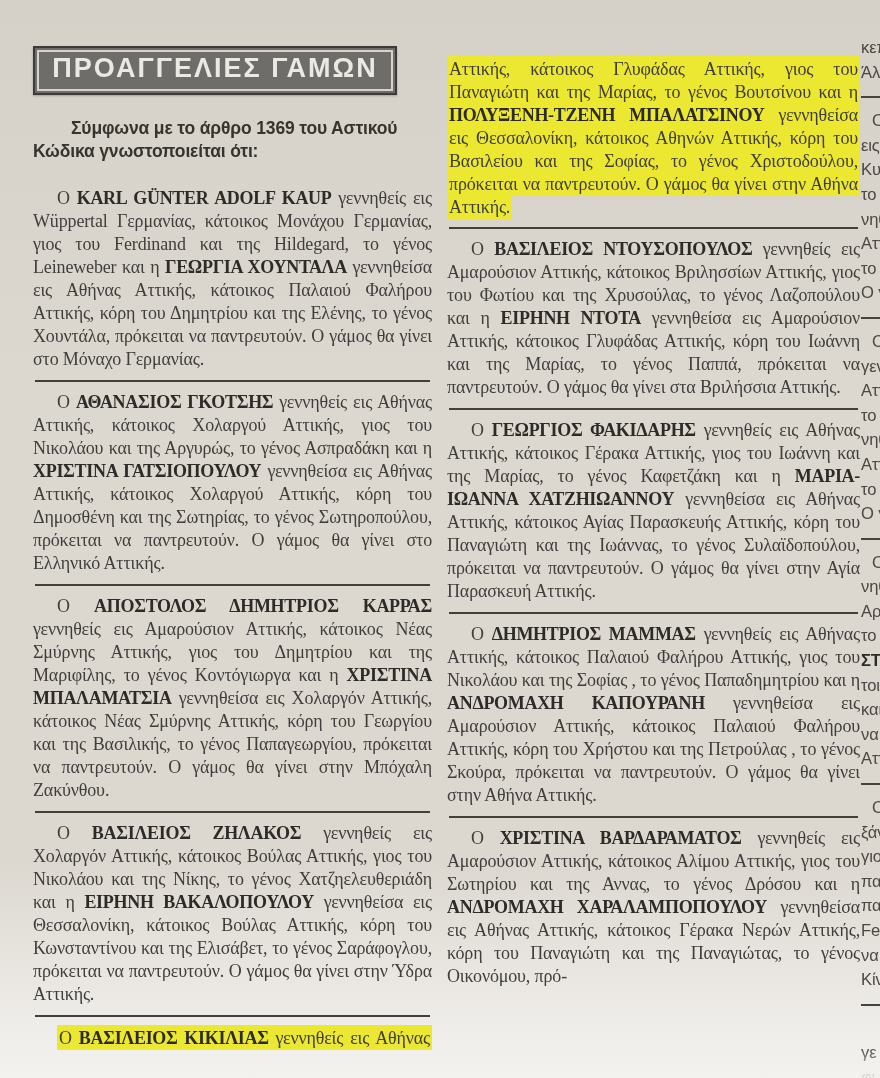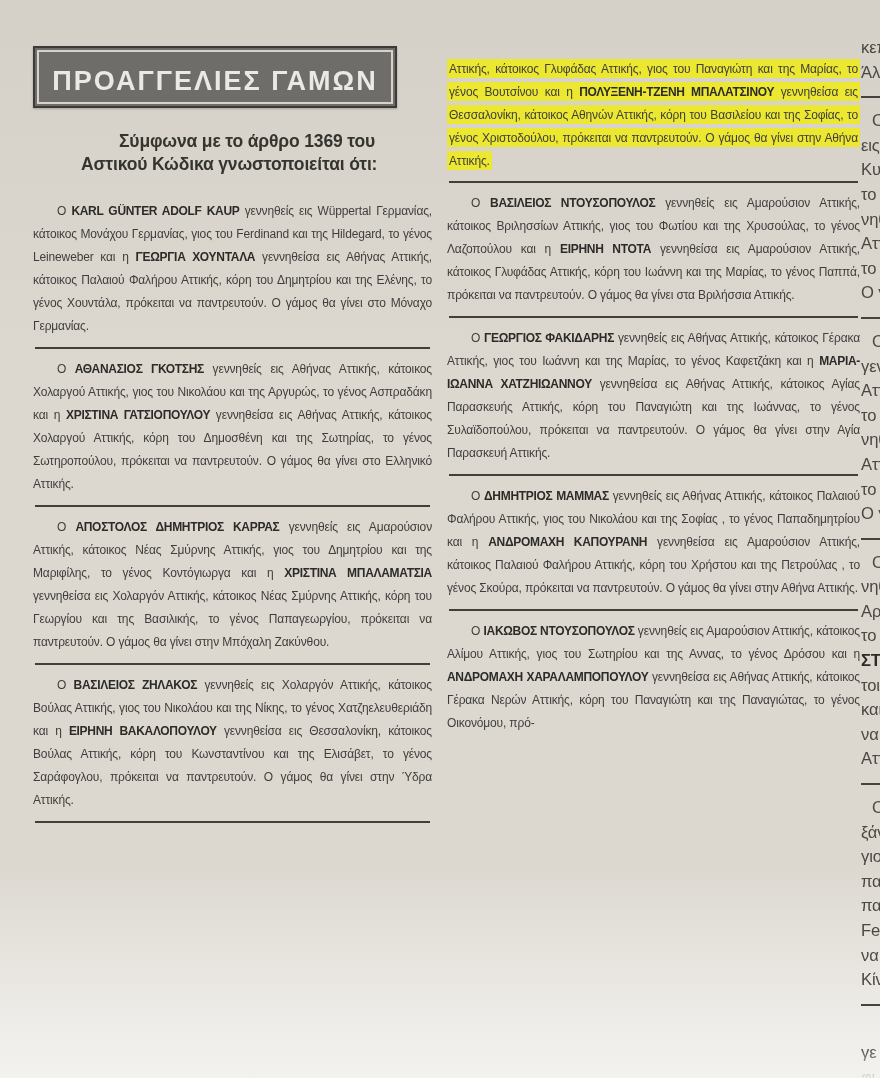--- a/index.html
+++ b/index.html
@@ -25,39 +25,39 @@
     padding:2px;
     box-shadow: 0 1px 2px rgba(0,0,0,.25);
   }
   .header-inner {
     border:2px solid #d6d3cd;
     color:#ebe9e3;
     text-align:center;
     font-weight:700;
     font-size:27px;
     letter-spacing:2px;
-    padding:14px 2px 5px 2px;
+    padding:1px 2px 5px 2px;
     white-space:nowrap;
   }
   .intro {
     margin-top:22px;
     font-weight:700;
     font-size:17.5px;
     line-height:23px;
     text-indent:38px;
     color:#35342f;
-    margin-left:48px;
   }
   .ann-list { margin-top:24px; }
   .ann {
-    font-size:12px;
+    font-size:18px;
     line-height:23px;
     text-align:justify;
     text-indent:24px;
     color:var(--ink,#3f3e3c);
+    font-family:Liberation Serif, serif;
   }
   .ann .nm { color:#2c2b28; letter-spacing:-0.3px; }
   .ann.noind { text-indent:0; }
   .ann.jl { text-align-last:justify; }
   .rule {
     height:2px;
     background:#413f3c;
     margin:9px auto;
     width:99%;
   }
@@ -90,34 +90,35 @@
     <p class="intro">Σύμφωνα με το άρθρο 1369 του Αστικού Κώδικα γνωστοποιείται ότι:</p>
     <div class="ann-list" id="left-list">
         <p class="ann"><span>Ο </span><b class="nm">KARL GÜNTER ADOLF KAUP</b><span> γεννηθείς εις Wüppertal Γερμανίας, κάτοικος Μονάχου Γερμανίας, γιος του Ferdinand και της Hildegard, το γένος Leineweber και η </span><b class="nm">ΓΕΩΡΓΙΑ ΧΟΥΝΤΑΛΑ</b><span> γεννηθείσα εις Αθήνας Αττικής, κάτοικος Παλαιού Φαλήρου Αττικής, κόρη του Δημητρίου και της Ελένης, το γένος Χουντάλα, πρόκειται να παντρευτούν. Ο γάμος θα γίνει στο Μόναχο Γερμανίας.</span></p>
         <div class="rule"></div>
         <p class="ann"><span>Ο </span><b class="nm">ΑΘΑΝΑΣΙΟΣ ΓΚΟΤΣΗΣ</b><span> γεννηθείς εις Αθήνας Αττικής, κάτοικος Χολαργού Αττικής, γιος του Νικολάου και της Αργυρώς, το γένος Ασπραδάκη και η </span><b class="nm">ΧΡΙΣΤΙΝΑ ΓΑΤΣΙΟΠΟΥΛΟΥ</b><span> γεννηθείσα εις Αθήνας Αττικής, κάτοικος Χολαργού Αττικής, κόρη του Δημοσθένη και της Σωτηρίας, το γένος Σωτηροπούλου, πρόκειται να παντρευτούν. Ο γάμος θα γίνει στο Ελληνικό Αττικής.</span></p>
         <div class="rule"></div>
         <p class="ann"><span>Ο </span><b class="nm">ΑΠΟΣΤΟΛΟΣ ΔΗΜΗΤΡΙΟΣ ΚΑΡΡΑΣ</b><span> γεννηθείς εις Αμαρούσιον Αττικής, κάτοικος Νέας Σμύρνης Αττικής, γιος του Δημητρίου και της Μαριφίλης, το γένος Κοντόγιωργα και η </span><b class="nm">ΧΡΙΣΤΙΝΑ ΜΠΑΛΑΜΑΤΣΙΑ</b><span> γεννηθείσα εις Χολαργόν Αττικής, κάτοικος Νέας Σμύρνης Αττικής, κόρη του Γεωργίου και της Βασιλικής, το γένος Παπαγεωργίου, πρόκειται να παντρευτούν. Ο γάμος θα γίνει στην Μπόχαλη Ζακύνθου.</span></p>
         <div class="rule"></div>
         <p class="ann"><span>Ο </span><b class="nm">ΒΑΣΙΛΕΙΟΣ ΖΗΛΑΚΟΣ</b><span> γεννηθείς εις Χολαργόν Αττικής, κάτοικος Βούλας Αττικής, γιος του Νικολάου και της Νίκης, το γένος Χατζηελευθεριάδη και η </span><b class="nm">ΕΙΡΗΝΗ ΒΑΚΑΛΟΠΟΥΛΟΥ</b><span> γεννηθείσα εις Θεσσαλονίκη, κάτοικος Βούλας Αττικής, κόρη του Κωνσταντίνου και της Ελισάβετ, το γένος Σαράφογλου, πρόκειται να παντρευτούν. Ο γάμος θα γίνει στην Ύδρα Αττικής.</span></p>
         <div class="rule"></div>
+        <p class="ann jl"><span class="hl"><span>Ο </span><b class="nm">ΒΑΣΙΛΕΙΟΣ ΚΙΚΙΛΙΑΣ</b><span> γεννηθείς εις Αθήνας</span></span></p>
       </div>
   </div>
 
   <div class="col-right">
     <div class="ann-list" id="right-list">
         <p class="ann noind"><span class="hl"><span>Αττικής, κάτοικος Γλυφάδας Αττικής, γιος του Παναγιώτη και της Μαρίας, το γένος Βουτσίνου και η </span><b class="nm">ΠΟΛΥΞΕΝΗ-ΤΖΕΝΗ ΜΠΑΛΑΤΣΙΝΟΥ</b><span> γεννηθείσα εις Θεσσαλονίκη, κάτοικος Αθηνών Αττικής, κόρη του Βασιλείου και της Σοφίας, το γένος Χριστοδούλου, πρόκειται να παντρευτούν. Ο γάμος θα γίνει στην Αθήνα Αττικής.</span></span></p>
         <div class="rule"></div>
         <p class="ann"><span>Ο </span><b class="nm">ΒΑΣΙΛΕΙΟΣ ΝΤΟΥΣΟΠΟΥΛΟΣ</b><span> γεννηθείς εις Αμαρούσιον Αττικής, κάτοικος Βριλησσίων Αττικής, γιος του Φωτίου και της Χρυσούλας, το γένος Λαζοπούλου και η </span><b class="nm">ΕΙΡΗΝΗ ΝΤΟΤΑ</b><span> γεννηθείσα εις Αμαρούσιον Αττικής, κάτοικος Γλυφάδας Αττικής, κόρη του Ιωάννη και της Μαρίας, το γένος Παππά, πρόκειται να παντρευτούν. Ο γάμος θα γίνει στα Βριλήσσια Αττικής.</span></p>
         <div class="rule"></div>
         <p class="ann"><span>Ο </span><b class="nm">ΓΕΩΡΓΙΟΣ ΦΑΚΙΔΑΡΗΣ</b><span> γεννηθείς εις Αθήνας Αττικής, κάτοικος Γέρακα Αττικής, γιος του Ιωάννη και της Μαρίας, το γένος Καφετζάκη και η </span><b class="nm">ΜΑΡΙΑ-ΙΩΑΝΝΑ ΧΑΤΖΗΙΩΑΝΝΟΥ</b><span> γεννηθείσα εις Αθήνας Αττικής, κάτοικος Αγίας Παρασκευής Αττικής, κόρη του Παναγιώτη και της Ιωάννας, το γένος Συλαϊδοπούλου, πρόκειται να παντρευτούν. Ο γάμος θα γίνει στην Αγία Παρασκευή Αττικής.</span></p>
         <div class="rule"></div>
         <p class="ann"><span>Ο </span><b class="nm">ΔΗΜΗΤΡΙΟΣ ΜΑΜΜΑΣ</b><span> γεννηθείς εις Αθήνας Αττικής, κάτοικος Παλαιού Φαλήρου Αττικής, γιος του Νικολάου και της Σοφίας , το γένος Παπαδημητρίου και η </span><b class="nm">ΑΝΔΡΟΜΑΧΗ ΚΑΠΟΥΡΑΝΗ</b><span> γεννηθείσα εις Αμαρούσιον Αττικής, κάτοικος Παλαιού Φαλήρου Αττικής, κόρη του Χρήστου και της Πετρούλας , το γένος Σκούρα, πρόκειται να παντρευτούν. Ο γάμος θα γίνει στην Αθήνα Αττικής.</span></p>
         <div class="rule"></div>
-        <p class="ann"><span>Ο </span><b class="nm">ΙΑΚΩΒΟΣ ΝΤΟΥΣΟΠΟΥΛΟΣ</b><span> γεννηθείς εις Αμαρούσιον Αττικής, κάτοικος Αλίμου Αττικής, γιος του Σωτηρίου και της Αννας, το γένος Δρόσου και η </span><b class="nm">ΑΝΔΡΟΜΑΧΗ ΧΑΡΑΛΑΜΠΟΠΟΥΛΟΥ</b><span> γεννηθείσα εις Αθήνας Αττικής, κάτοικος Γέρακα Νερών Αττικής, κόρη του Παναγιώτη και της Παναγιώτας, το γένος Οικονόμου, πρό-</span></p>
+        <p class="ann"><span>Ο </span><b class="nm">ΧΡΙΣΤΙΝΑ ΒΑΡΔΑΡΑΜΑΤΟΣ</b><span> γεννηθείς εις Αμαρούσιον Αττικής, κάτοικος Αλίμου Αττικής, γιος του Σωτηρίου και της Αννας, το γένος Δρόσου και η </span><b class="nm">ΑΝΔΡΟΜΑΧΗ ΧΑΡΑΛΑΜΠΟΠΟΥΛΟΥ</b><span> γεννηθείσα εις Αθήνας Αττικής, κάτοικος Γέρακα Νερών Αττικής, κόρη του Παναγιώτη και της Παναγιώτας, το γένος Οικονόμου, πρό-</span></p>
       </div>
   </div>
 
   <div class="col-edge" id="edge-list">
       <div class="edge-line">κεπ</div>
       <div class="edge-line">Άλι</div>
       <div class="edge-rule"></div>
       <div class="edge-line i">Ο</div>
       <div class="edge-line">εις</div>
       <div class="edge-line">Κυκ</div>

